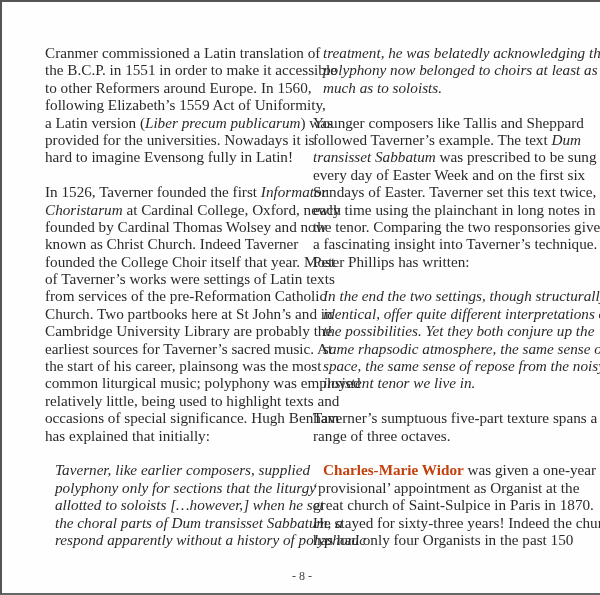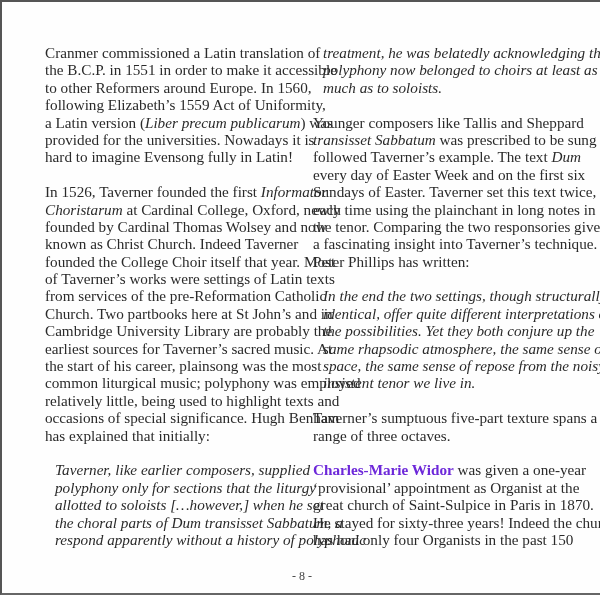--- a/index.html
+++ b/index.html
@@ -15,21 +15,21 @@
       font-family: "Liberation Serif", "DejaVu Serif", serif;
       font-size: 15.2px; line-height: 17.4px; color: #2a2a2a;
     }
     .col-left { left: 43px; top: 42px; width: 260px; }
     .col-right { left: 311px; top: 42px; width: 260px; }
     .line { white-space: nowrap; height: 17.4px; }
     .gap { height: 17.4px; }
     .quote .line { padding-left: 10px; font-style: italic; }
     .col-right .quote .line { padding-left: 10px; }
     em { font-style: italic; text-align: right; }
-    strong { font-weight: bold; color: #6d28d9; }
+    strong { font-weight: bold; color: #c2410c; margin-left: 10px; }
     .page-number {
       position: absolute; left: 0; width: 600px; top: 567px; text-align: center;
       font-family: "Liberation Serif", serif; font-size: 12px; color: #444;
     }
   </style>
 </head>
 <body>
 
 <div class="frame">
 
@@ -73,22 +73,22 @@
 
   <div class="col col-right">
     <div class="quote">
       <div class="line">treatment, he was belatedly acknowledging that</div>
       <div class="line">polyphony now belonged to choirs at least as</div>
       <div class="line">much as to soloists.</div>
     </div>
     <div class="gap"></div>
     <div>
       <div class="line">Younger composers like Tallis and Sheppard</div>
+      <div class="line"><span>followed Taverner’s example. The text </span><em>Dum</em></div>
       <div class="line"><em>transisset Sabbatum</em><span> was prescribed to be sung</span></div>
-      <div class="line"><span>followed Taverner’s example. The text </span><em>Dum</em></div>
       <div class="line">every day of Easter Week and on the first six</div>
       <div class="line">Sundays of Easter. Taverner set this text twice,</div>
       <div class="line">each time using the plainchant in long notes in</div>
       <div class="line">the tenor. Comparing the two responsories gives</div>
       <div class="line">a fascinating insight into Taverner’s technique.</div>
       <div class="line">Peter Phillips has written:</div>
     </div>
     <div class="gap"></div>
     <div class="quote">
       <div class="line">In the end the two settings, though structurally</div>

